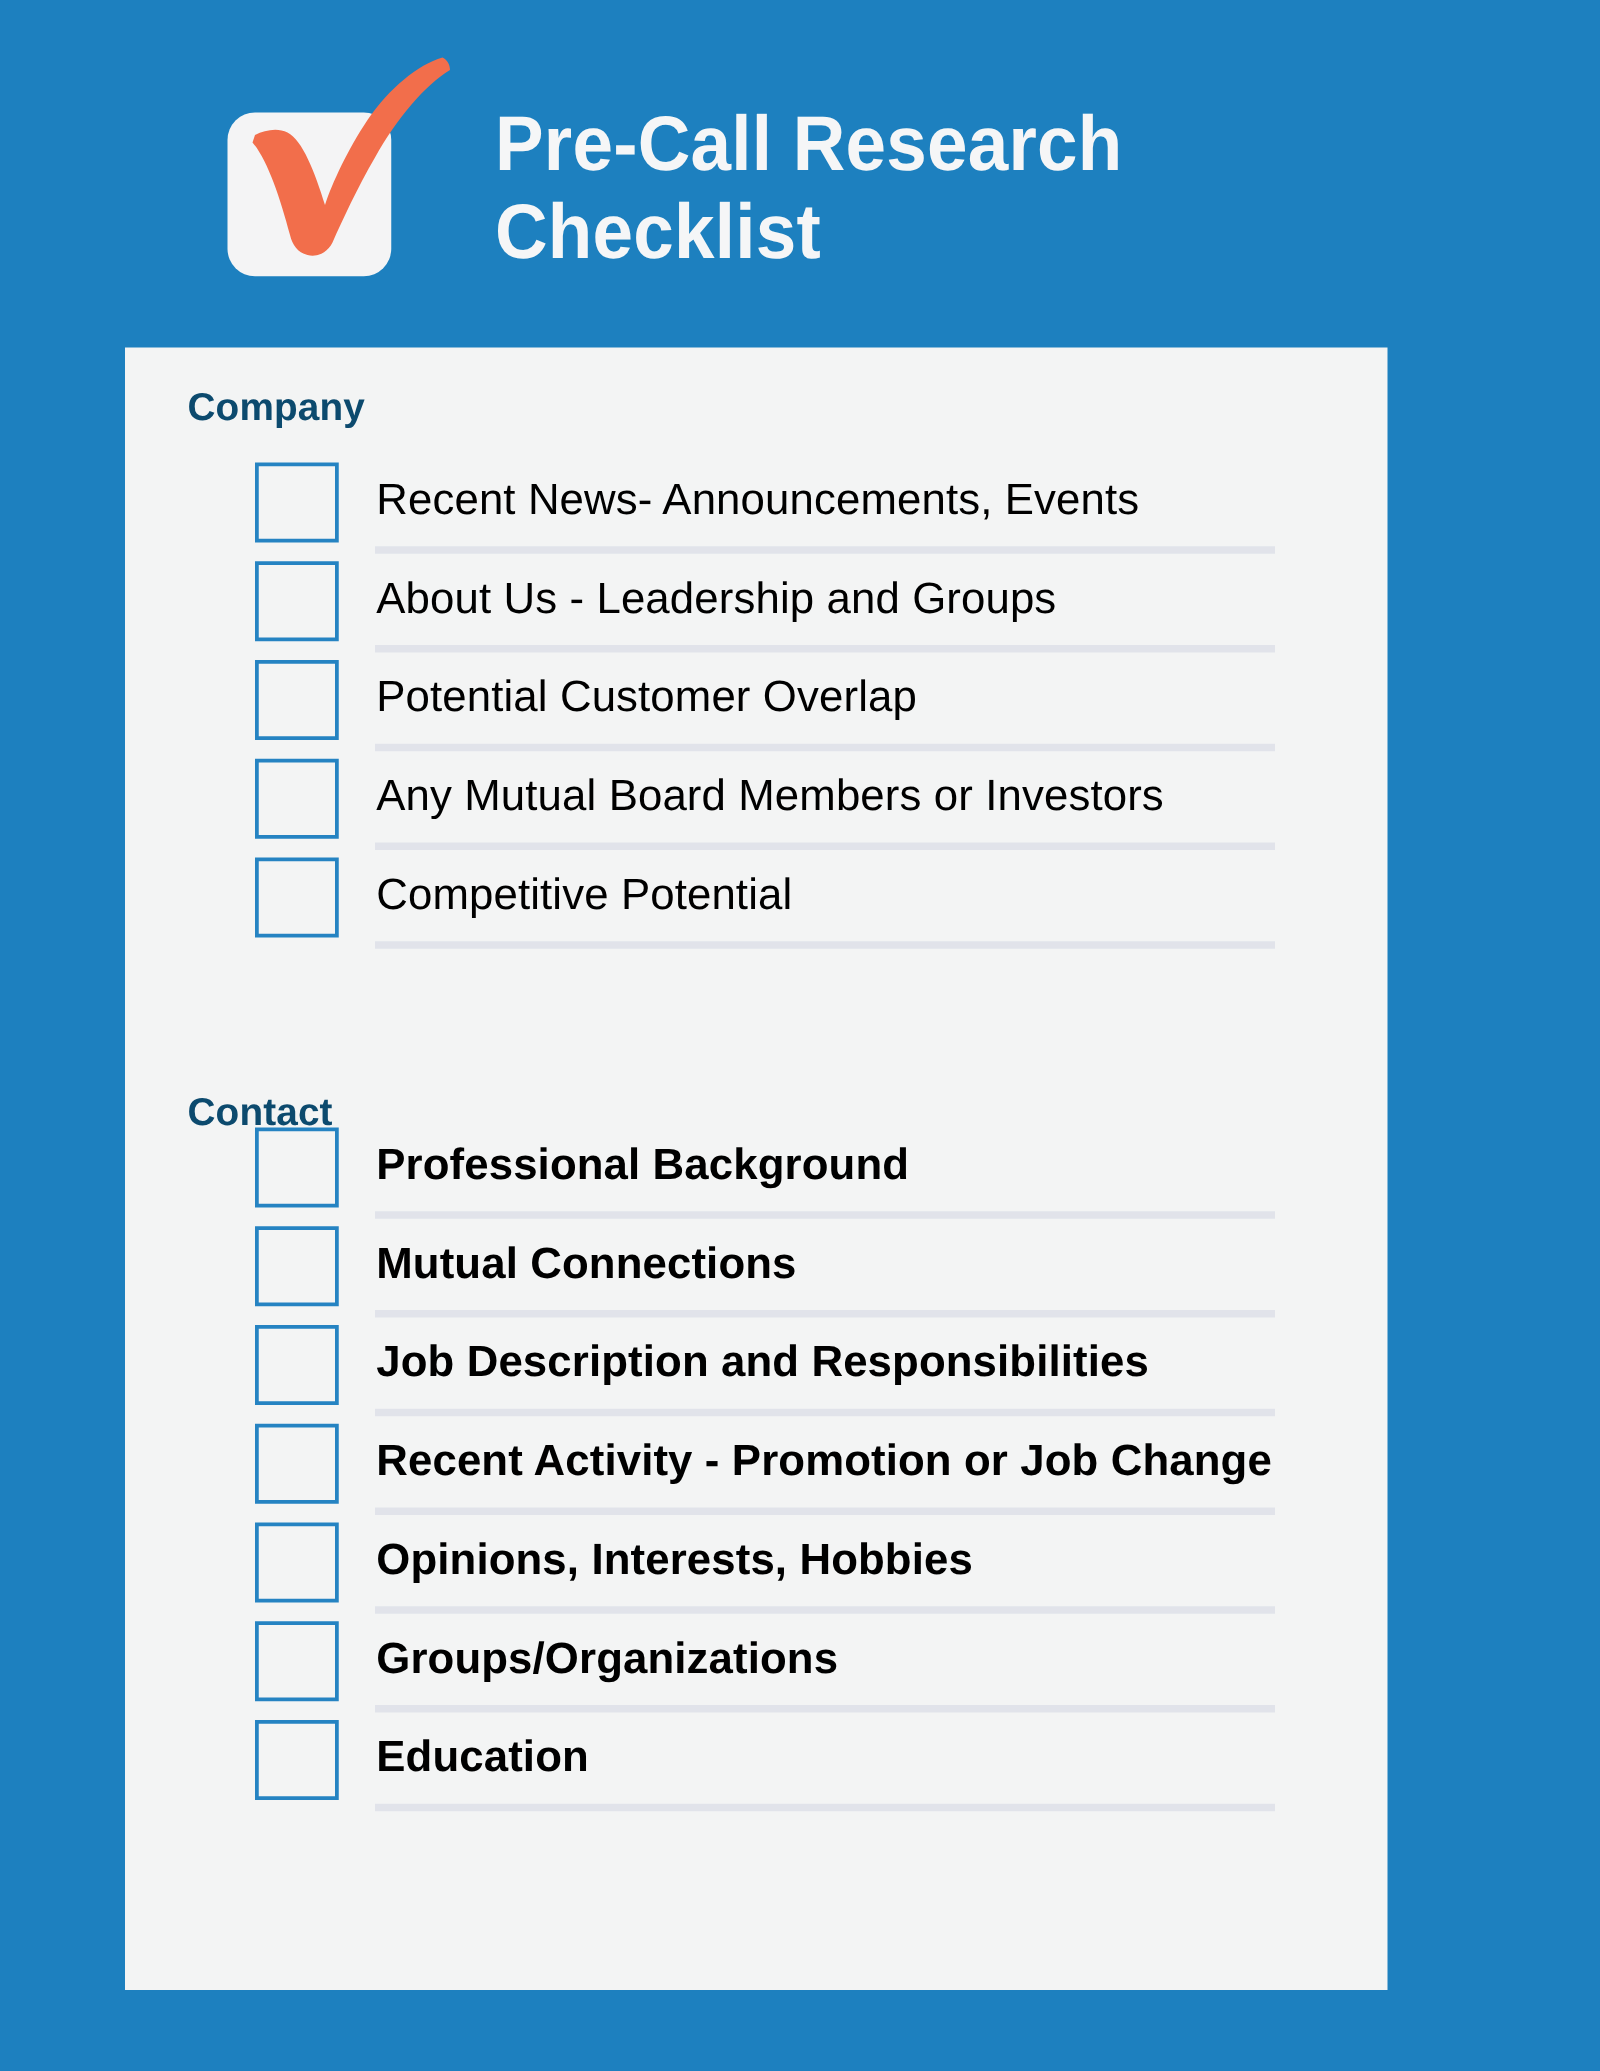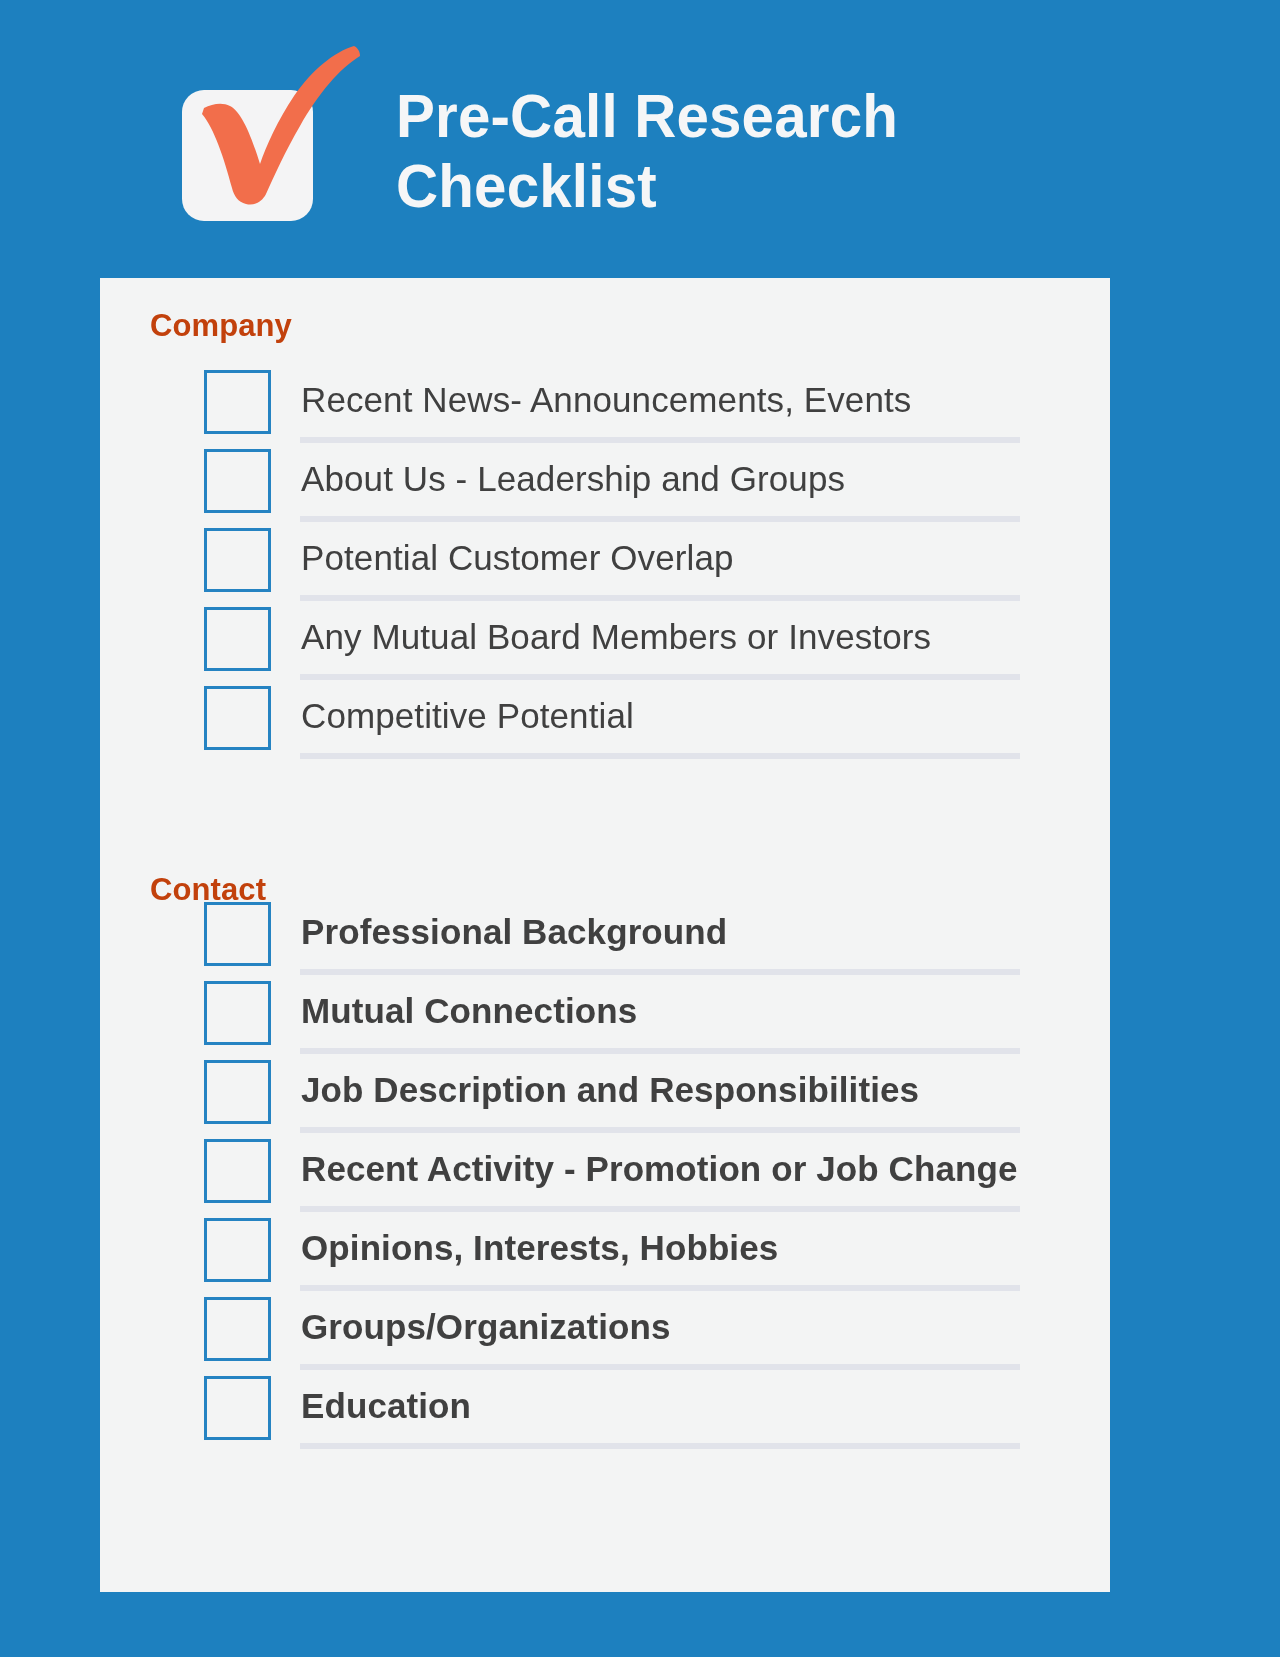--- a/index.html
+++ b/index.html
@@ -81,21 +81,21 @@
     background: #f3f4f4;
     box-sizing: border-box;
   }
 
   .section {
     padding: 0;
   }
   .section-title {
     font-size: 31px;
     font-weight: bold;
-    color: #c2410c;
+    color: #0c4a6e;
     font-family: "Liberation Sans Narrow", "Liberation Sans", "DejaVu Sans Condensed", sans-serif;
     letter-spacing: 0.1px;
   }
   .section-company .section-title {
     position: absolute;
     left: 50px;
     top: 30px;
   }
   .section-contact .section-title {
     position: absolute;
@@ -124,21 +124,21 @@
     border: 3px solid #2583c2;
     background: transparent;
     box-sizing: content-box;
   }
   .row-label {
     position: absolute;
     left: 201px;
     top: 12px;
     font-size: 35px;
     line-height: 44px;
-    color: #404040;
+    color: #000000;
     white-space: nowrap;
     font-family: "Liberation Sans Narrow", "Liberation Sans", "DejaVu Sans Condensed", sans-serif;
     letter-spacing: 0.1px;
   }
   .row-rule {
     position: absolute;
     left: 200px;
     top: 71px;
     width: 720px;
     height: 6px;

